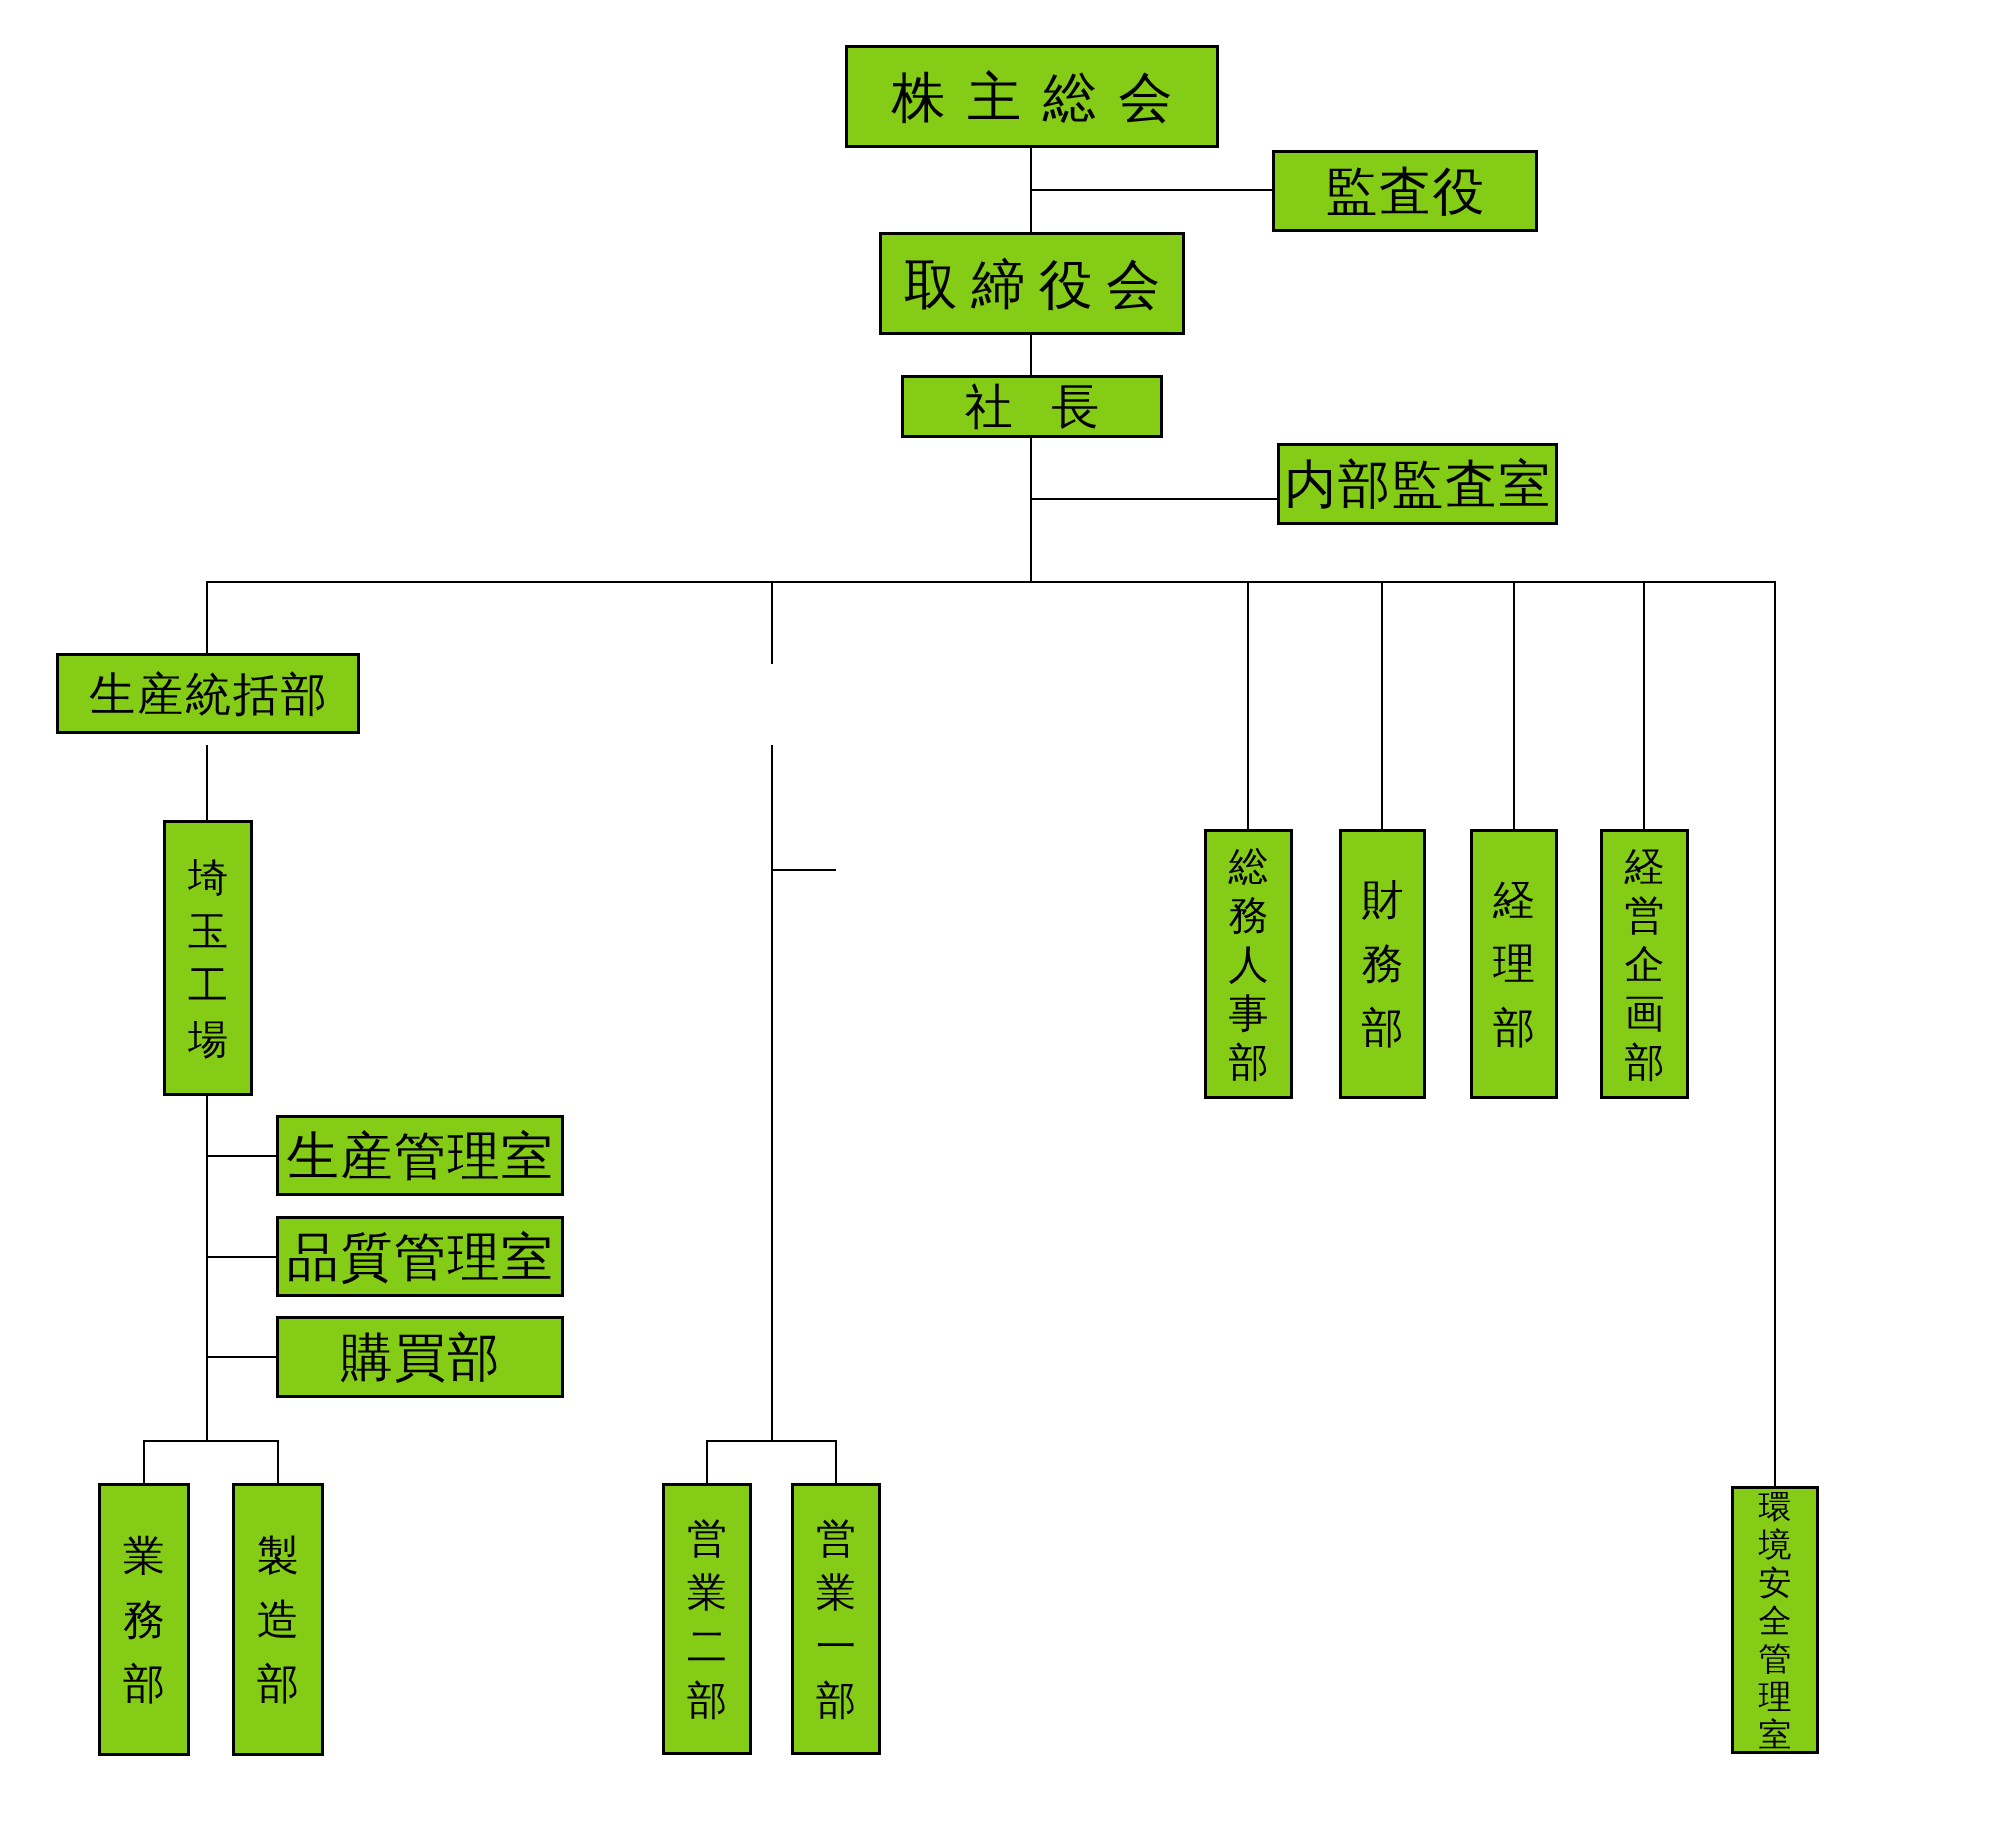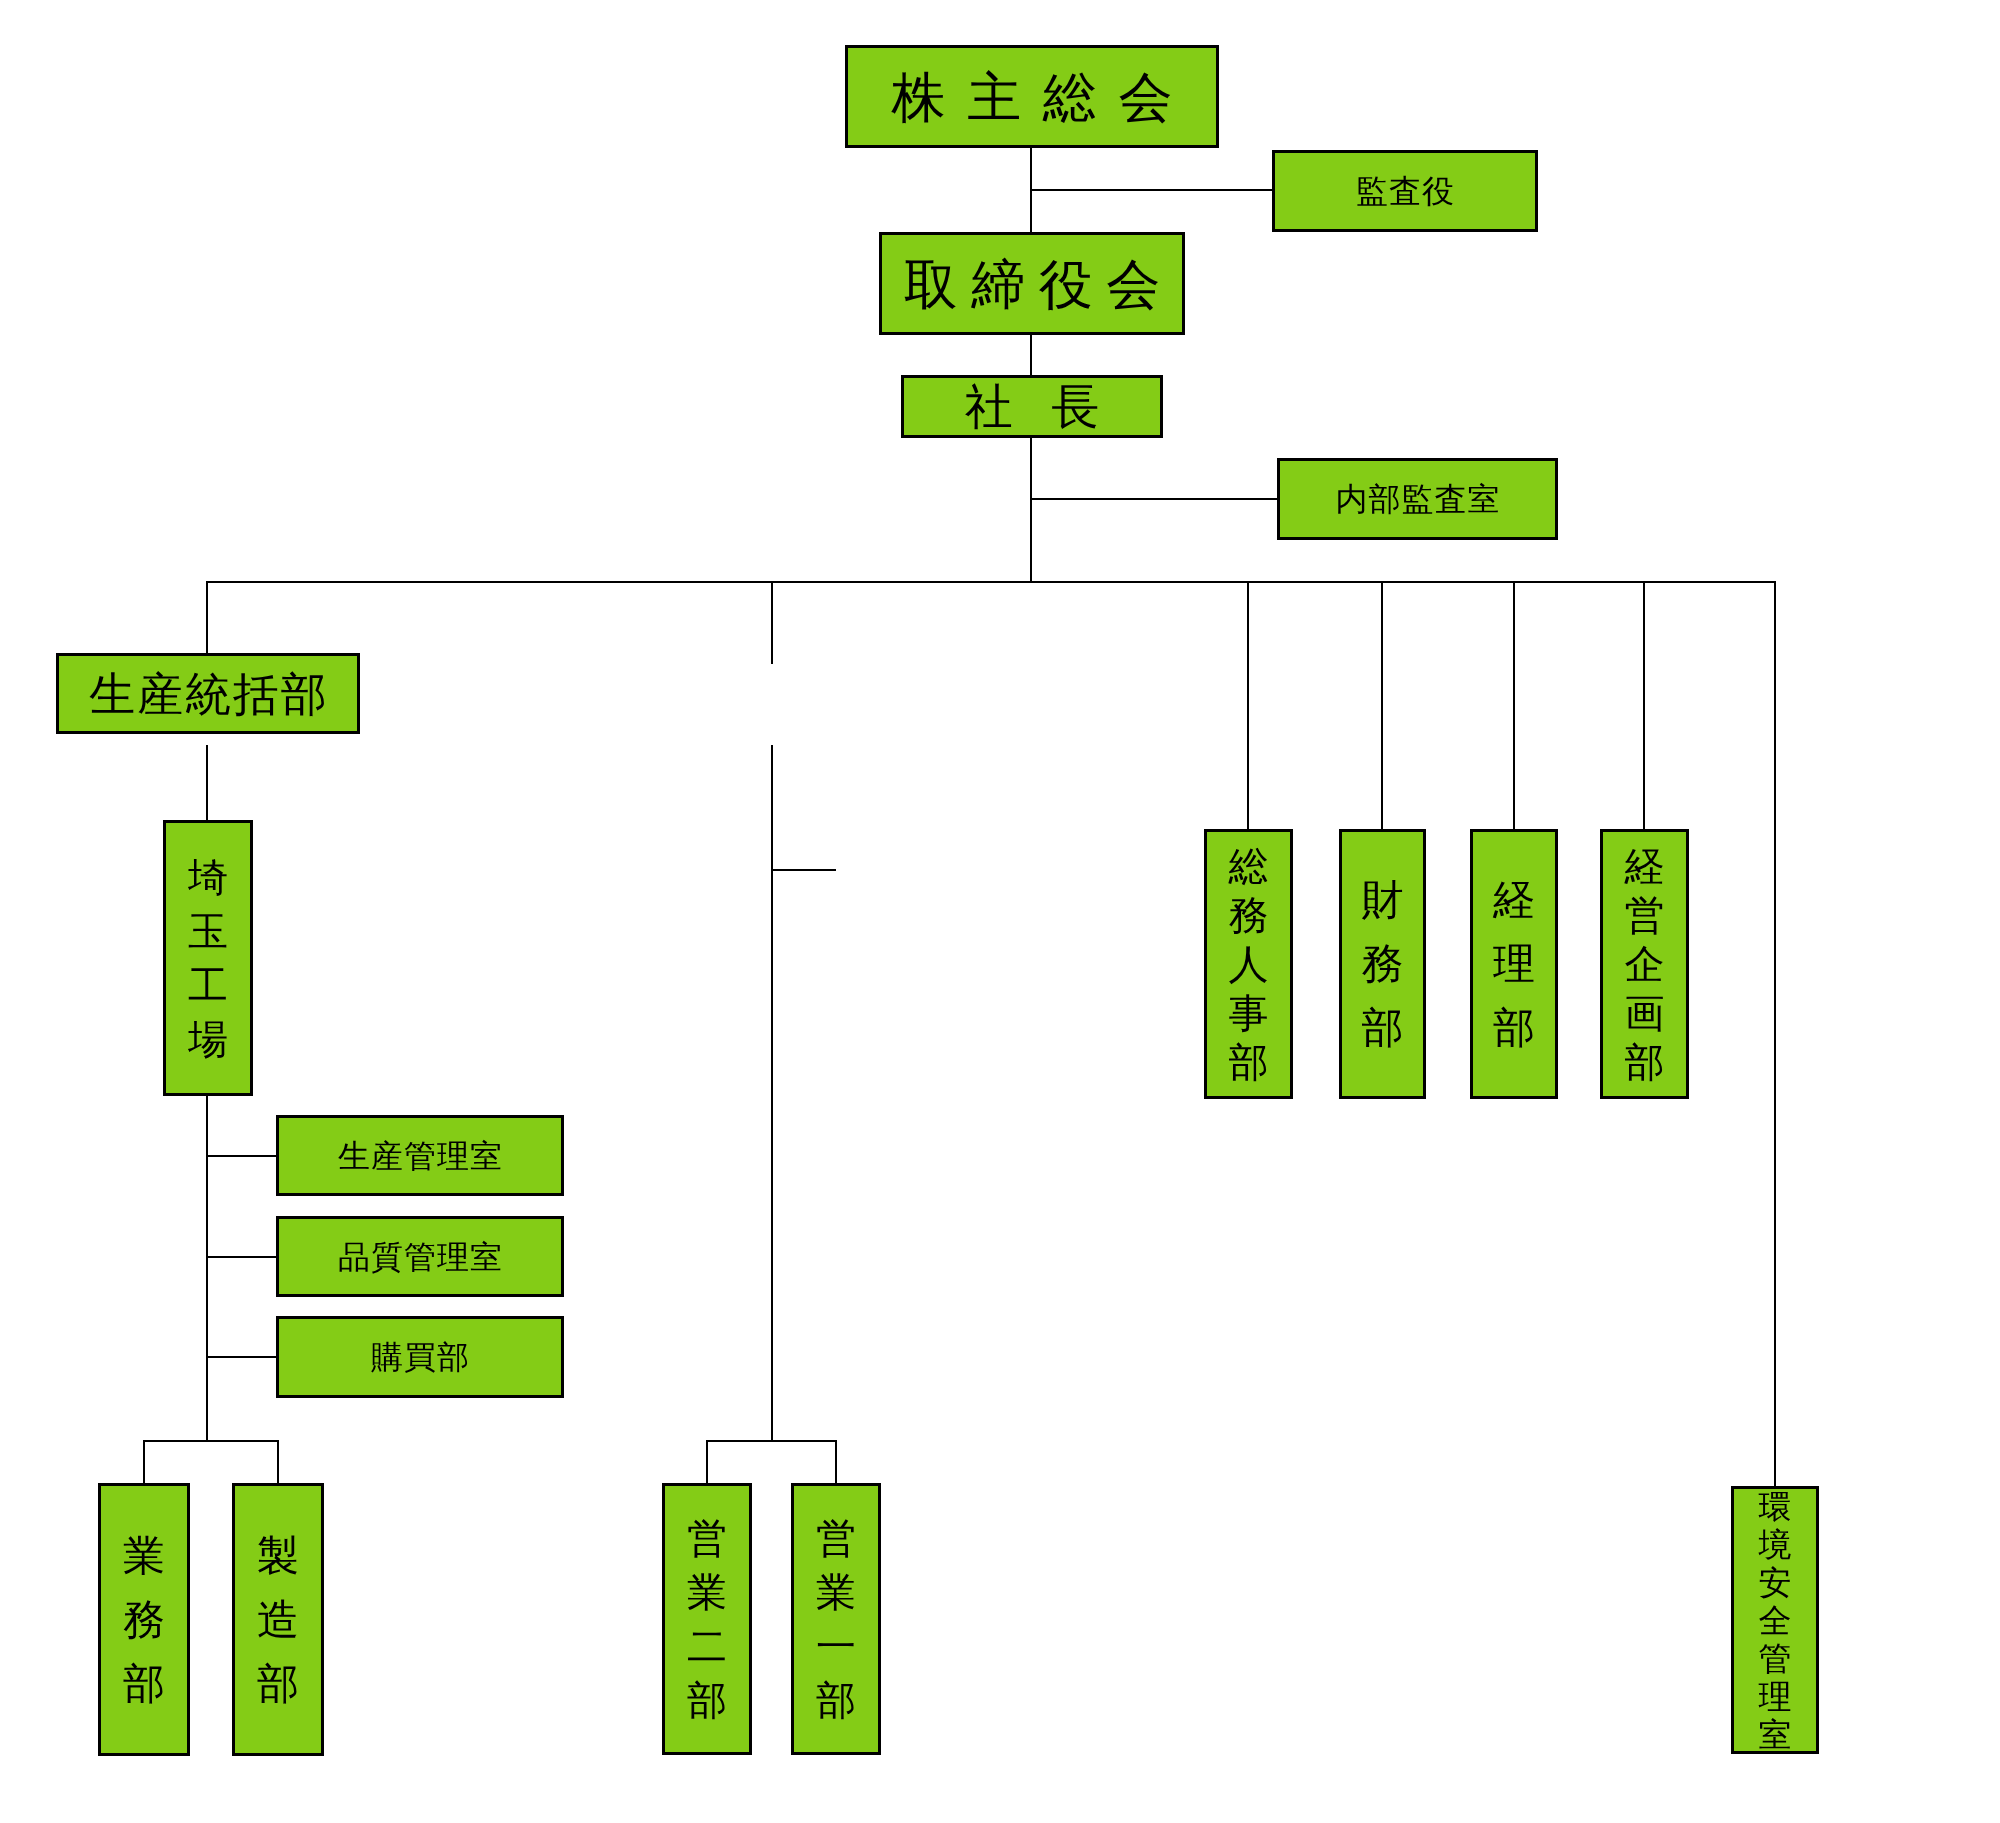--- a/index.html
+++ b/index.html
@@ -31,21 +31,21 @@
     align-items: center;
     justify-content: center;
   }
   .h-label {
     white-space: nowrap;
     line-height: 1;
     color: #000000;
   }
   .fs-top  { font-size: 54px; }
   .fs-div  { font-size: 46px; letter-spacing: 0.04em; padding-left: 0.04em; }
-  .fs-h    { font-size: 32px; letter-spacing: 0.03em; padding-left: 0.03em; text-align: right; }
+  .fs-h    { font-size: 52px; letter-spacing: 0.03em; padding-left: 0.03em; text-align: right; }
   .fs-pres { font-size: 48px; text-align: right; }
   .ls-xl  { letter-spacing: 0.40em; padding-left: 0.40em; }
   .ls-lg  { letter-spacing: 0.25em; padding-left: 0.25em; }
   .ls-xxl { letter-spacing: 0.80em; padding-left: 0.80em; }
   
   .v-label {
     display: flex;
     flex-direction: column;
     align-items: center;
     justify-content: center;
@@ -98,21 +98,21 @@
   </div>
   <div class="node" style="left:1272px;top:150px;width:266px;height:82px">
     <span class="h-label fs-h">監査役</span>
   </div>
   <div class="node" style="left:879px;top:232px;width:306px;height:103px">
     <span class="h-label fs-top ls-lg">取締役会</span>
   </div>
   <div class="node" style="left:901px;top:375px;width:262px;height:63px">
     <span class="h-label fs-pres ls-xxl">社長</span>
   </div>
-  <div class="node" style="left:1277px;top:458px;width:281px;height:82px">
+  <div class="node" style="left:1277px;top:443px;width:281px;height:82px">
     <span class="h-label fs-h">内部監査室</span>
   </div>
 
   <div class="node" style="left:56px;top:653px;width:304px;height:81px">
     <span class="h-label fs-div">生産統括部</span>
   </div>
 
   <div class="node" style="left:1204px;top:829px;width:89px;height:270px">
     <span class="v-label v5">
         <span>総</span>

